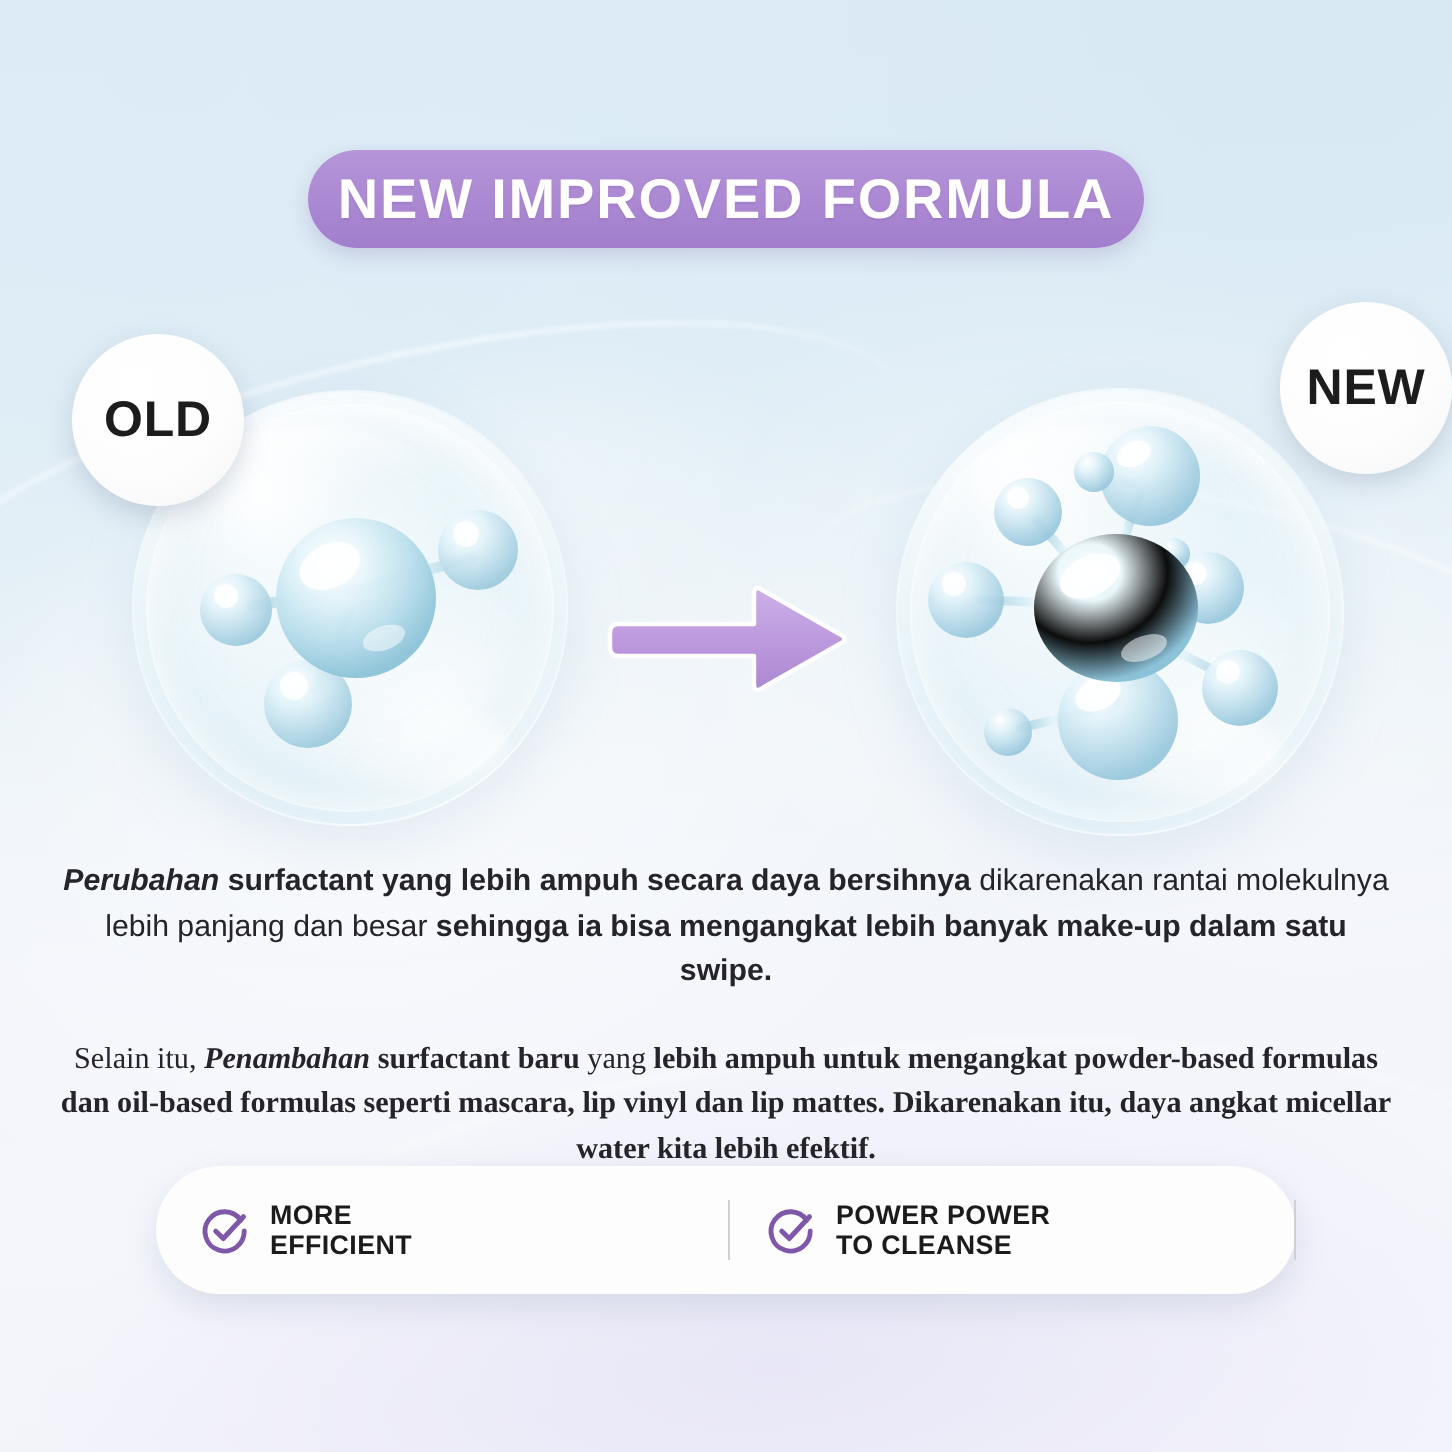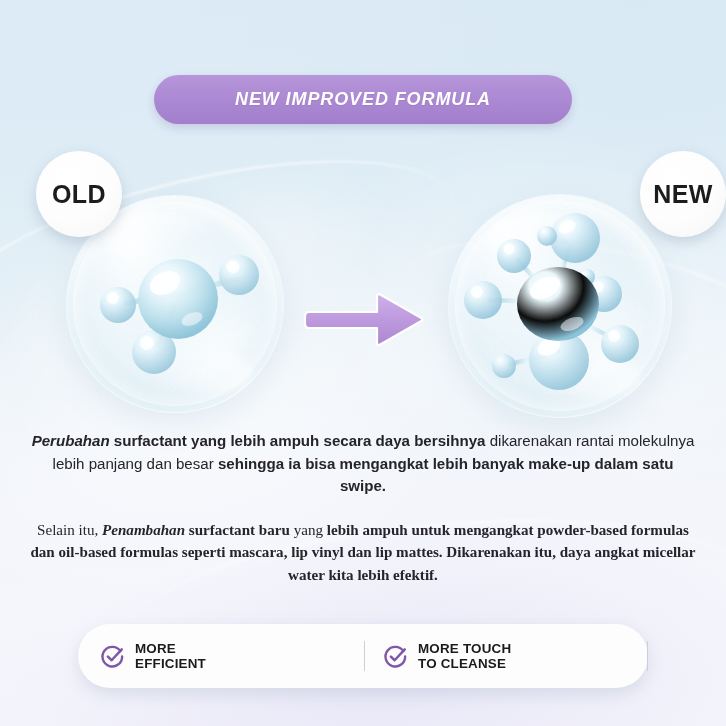--- a/index.html
+++ b/index.html
@@ -43,33 +43,33 @@
 
   
   #banner{
     position:absolute;left:50%;top:75px;transform:translateX(-50%);
     width:418px;height:49px;border-radius:26px;
     background:linear-gradient(180deg,#b695da 0%,#ab88d2 55%,#a27ecc 100%);
     box-shadow:0 4px 10px rgba(120,90,160,.22);
     display:flex;align-items:center;justify-content:center;
   }
   #banner .btxt{
-    color:#ffffff;font-weight:bold;font-size:18px;letter-spacing:.9px;
-    white-space:nowrap;text-shadow:0 1px 1px rgba(110,80,150,.18);font-style:italic;
+    color:#ffffff;font-weight:bold;font-size:28px;letter-spacing:.9px;
+    white-space:nowrap;text-shadow:0 1px 1px rgba(110,80,150,.18);
   }
 
   
   .badge{
     position:absolute;width:86px;height:86px;border-radius:50%;
     background:radial-gradient(circle at 38% 30%, #ffffff 0%, #fdfdfd 55%, #f4f5f7 100%);
     box-shadow:0 5px 13px rgba(110,130,155,.28);
     display:flex;align-items:center;justify-content:center;z-index:6;
   }
   .badge span{font-weight:bold;font-size:25px;color:#1c1c1c;letter-spacing:.4px;}
-  #badge-old{left:36px;top:151px;}
+  #badge-old{left:36px;top:167px;}
   #badge-new{left:640px;top:151px;}
 
   
   .bubble{position:absolute;border-radius:50%;}
   .bubble .glass{
     position:absolute;inset:0;border-radius:50%;
     background:
       radial-gradient(circle at 30% 24%, rgba(255,255,255,.95) 0%, rgba(255,255,255,.30) 22%, rgba(255,255,255,0) 44%),
       radial-gradient(circle at 72% 78%, rgba(255,255,255,.75) 0%, rgba(255,255,255,0) 34%),
       radial-gradient(circle at 50% 50%, rgba(238,249,252,.50) 0%, rgba(221,240,247,.42) 60%, rgba(196,226,238,.55) 86%, rgba(172,211,228,.62) 96%, rgba(228,243,249,.25) 100%);
@@ -113,21 +113,21 @@
   #p1 .bi{font-style:italic;font-weight:bold;}
   #p2{margin-top:21px !important;font-size:15.1px;line-height:22.5px;font-weight:bold;font-family:Liberation Serif, serif;}
   #p2 .reg{font-weight:normal;}
   #p2 .bi{font-style:italic;font-weight:bold;}
 
   
   #benefits{
     position:absolute;left:78px;top:583px;width:570px;height:64px;
     background:#fdfdfd;border-radius:32px;
     box-shadow:0 6px 16px rgba(120,140,165,.20);
-    display:flex;align-items:center;margin-top:41px;
+    display:flex;align-items:center;
   }
   .benefit{flex:1;display:flex;align-items:center;justify-content:flex-start;padding-left:22px;gap:10px;}
   .benefit:nth-child(2){padding-left:18px;}
   .benefit:nth-child(3){padding-left:18px;}
   .bicon{width:25px;height:25px;flex:0 0 25px;}
   .bicon svg{width:100%;height:100%;display:block;}
   .blabel{font-size:13.4px;font-weight:bold;line-height:15.4px;color:#1b1b1b;letter-spacing:.2px;white-space:pre-line;}
   .divider{width:1px;height:30px;background:#cfcfd6;flex:0 0 1px;}
 </style>
 </head>
@@ -289,19 +289,19 @@
 EFFICIENT</span>
     </div>
     <div class="divider"></div>
     <div class="benefit">
       <span class="bicon">
         <svg viewBox="0 0 26 26">
           <path d="M21.2,7.4 A10.2,10.2 0 1 0 23,13" fill="none" stroke="#7e57a8" stroke-width="2.5" stroke-linecap="round"></path>
           <path d="M8.2,13.1 L12.1,16.9 L22.6,5.6" fill="none" stroke="#7e57a8" stroke-width="2.6" stroke-linecap="round" stroke-linejoin="round"></path>
         </svg>
       </span>
-      <span class="blabel">MORE TOUCH
+      <span class="blabel">POWER POWER
 TO CLEANSE</span>
     </div>
     <div class="divider"></div>
   </div>
 
 </div>
 
 </body></html>

